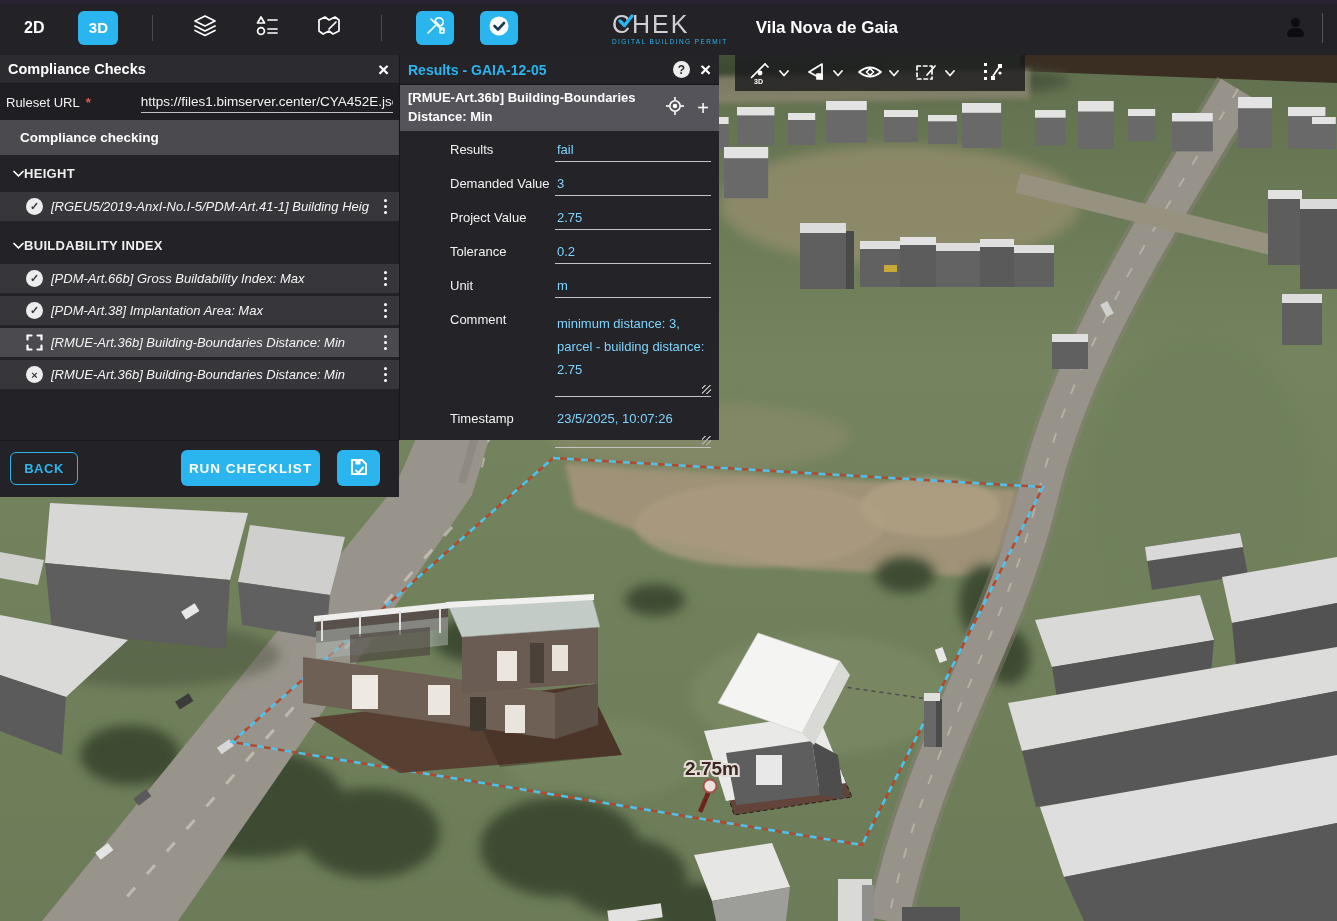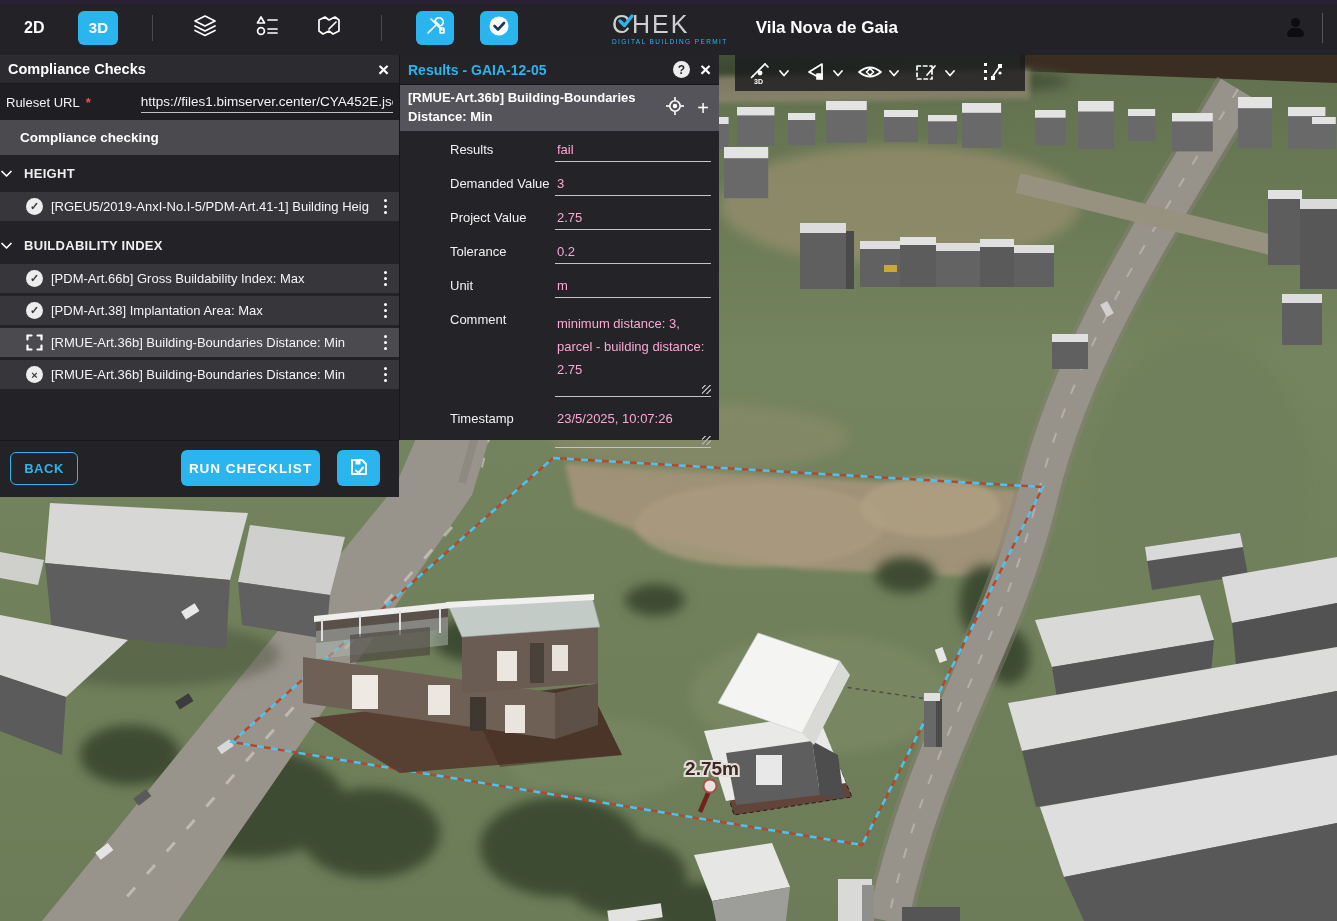--- a/index.html
+++ b/index.html
@@ -50,28 +50,28 @@
   .panel-title { font-weight:bold; font-size:14.5px; color:#fff; }
   .close-x { background:none; border:none; color:#fff; font-size:19px; font-weight:bold; cursor:pointer; line-height:1; }
   .ruleset-row { height:36px; display:flex; align-items:center; background:#1f1e23; padding:0 6px; gap:6px; }
   .ruleset-label { white-space:nowrap; color:#f2f2f2; }
   .req { color:#e05a4e; font-weight:bold; }
   .ruleset-input { flex:1; margin-left:44px; background:transparent; border:none; border-bottom:1px solid #c0c0c0;
                    color:#f2f2f2; font-size:13.5px; padding:2px 0 3px; outline:none; font-family:"Liberation Sans",sans-serif; }
   .section-band { height:35px; background:#4b4a4f; display:flex; align-items:center; padding-left:20px;
                   font-weight:bold; font-size:13.5px; color:#fff; }
   .chk-list { height:285px; background:#232227; overflow:hidden; }
-  .grp-head { height:37px; display:flex; align-items:center; gap:12px; padding-left:1px; font-weight:bold;
+  .grp-head { height:37px; display:flex; align-items:center; padding-left:13px; font-weight:bold;
               letter-spacing:.3px; cursor:pointer; }
   .chk-item { height:29px; margin:0 0 3px; background:#37363b; display:flex; align-items:center; gap:8px;
               padding:0 6px 0 26px; cursor:pointer; }
   .chk-item.sel { background:#4b4a4f; }
   .st-circle { flex:0 0 17px; width:17px; height:17px; border-radius:50%; background:#ededed; color:#3a3a3f;
                display:flex; align-items:center; justify-content:center; font-size:11px; font-weight:bold; }
-  .item-text { flex:1; white-space:nowrap; overflow:hidden; color:#f4f4f4; }
+  .item-text { flex:1; white-space:nowrap; overflow:hidden; color:#f4f4f4;font-style:italic; }
   .dots { display:inline-flex; flex-direction:column; gap:2.5px; padding:4px 6px; background:none; border:none; cursor:pointer; }
   .dots i { width:3.5px; height:3.5px; border-radius:50%; background:#fff; }
   .panel-foot { height:57px; background:#232227; border-top:1px solid #1a1a1d; position:relative; }
   .btn-back { position:absolute; left:10px; top:11px; width:68px; height:33px; background:transparent;
               border:1px solid #2ab5ef; border-radius:6px; color:#2ab5ef; font-weight:bold; font-size:13px;
               letter-spacing:.5px; cursor:pointer; }
   .btn-run { position:absolute; left:181px; top:9px; width:139px; height:36px; background:#2ab5ef; border:none;
              border-radius:6px; color:#fff; font-weight:bold; font-size:13.5px; letter-spacing:1px; cursor:pointer; }
   .btn-save { position:absolute; left:337px; top:9px; width:43px; height:36px; background:#2ab5ef; border:none;
               border-radius:6px; cursor:pointer; display:flex; align-items:center; justify-content:center; }
@@ -85,21 +85,21 @@
   .res-head-icons { display:flex; align-items:center; gap:10px; }
   .help-circle { width:17px; height:17px; border-radius:50%; background:#ededed; color:#2a2a2e; font-weight:bold;
                  font-size:12px; display:flex; align-items:center; justify-content:center; border:none; cursor:pointer; }
   .res-sub { min-height:44px; background:#55545a; display:flex; align-items:center; padding:4px 8px; gap:6px; }
   .res-rule { flex:1; font-weight:bold; color:#fff; line-height:1.45; }
   .res-sub-icons { display:flex; align-items:center; gap:10px; padding-right:2px; }
   .plus-btn { background:none; border:none; color:#fff; font-size:20px; line-height:1; cursor:pointer; }
   .fields { padding:8px 8px 0 6px; }
   .frow { display:flex; margin-bottom:11px; }
   .flabel { width:105px; padding-top:3px; color:#f2f2f2;margin-left:44px; }
-  .fval { flex:1; border-bottom:1px solid #c4c4c4; padding:3px 2px 4px; color:#f9a8d4; min-height:22px; }
+  .fval { flex:1; border-bottom:1px solid #c4c4c4; padding:3px 2px 4px; color:#7dd3fc; min-height:22px; }
   .frow.area .fval { position:relative; border-bottom:1px solid #c4c4c4; }
   .frow.comment .fval { height:88px; line-height:23px; }
   .frow.stamp .fval { height:40px; }
   .resize-corner { position:absolute; right:0; bottom:2px; width:9px; height:9px;
     background:repeating-linear-gradient(135deg, transparent 0 2px, #aaa 2px 3.5px); cursor:nwse-resize; }
 
   svg .s { stroke:#fff; stroke-width:1.7; fill:none; stroke-linecap:round; stroke-linejoin:round; }
 </style>
 </head>
 <body>

